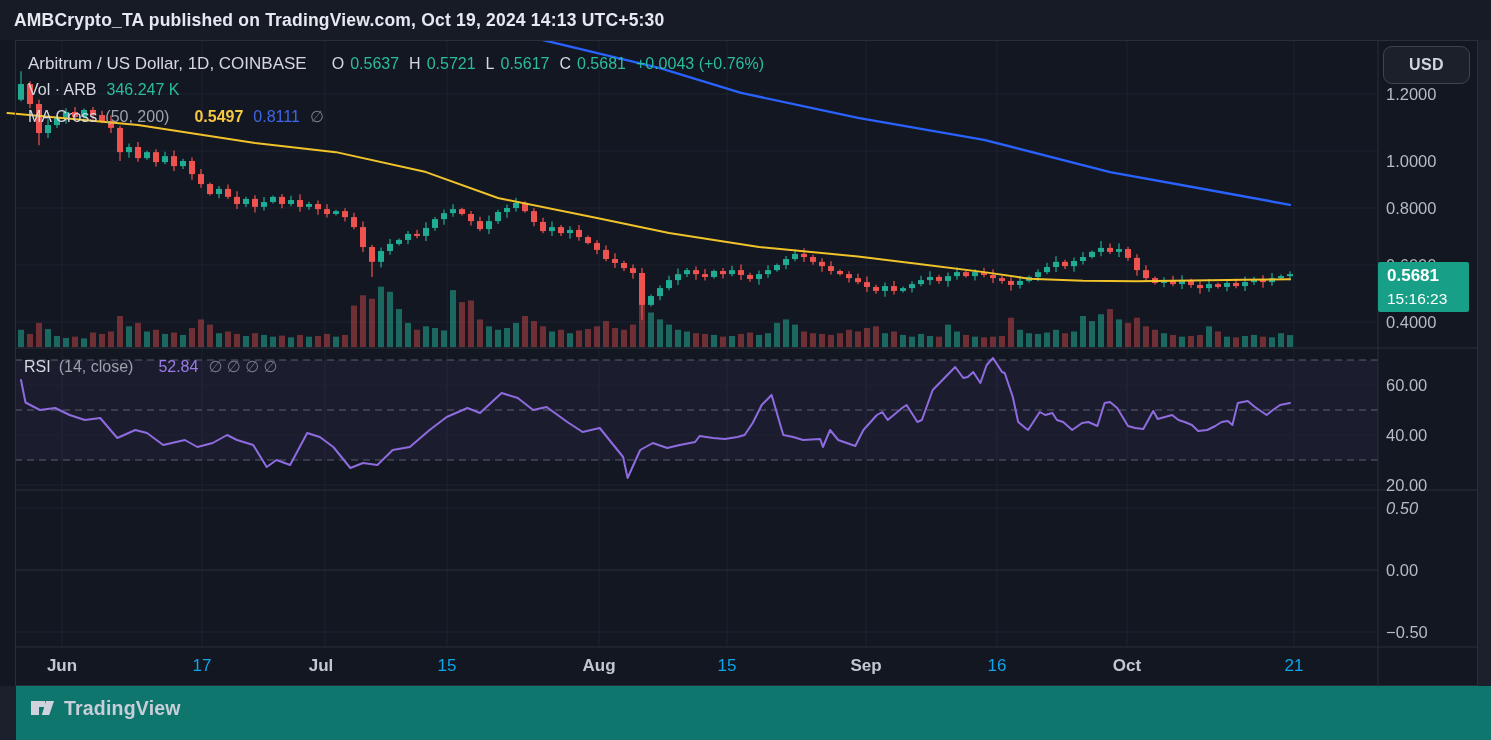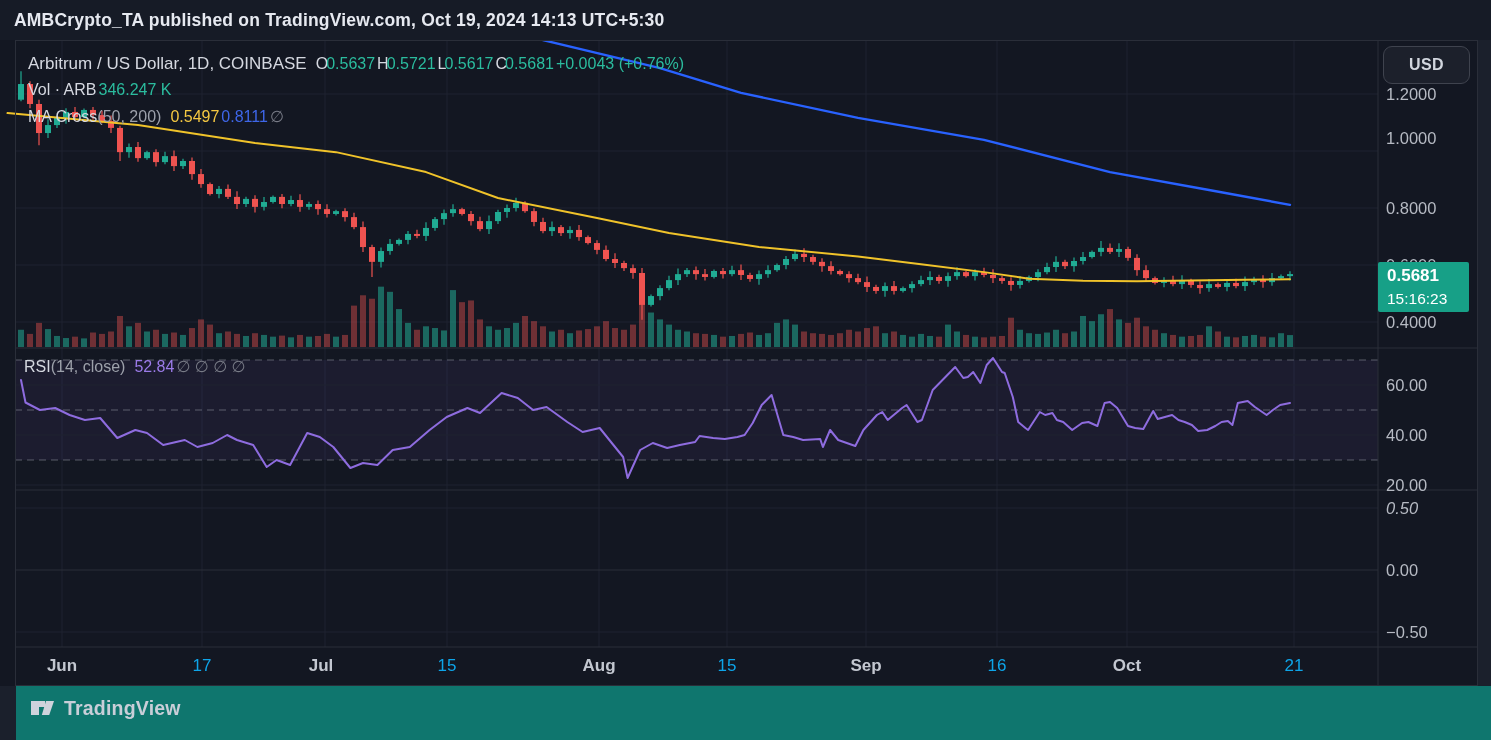--- a/index.html
+++ b/index.html
@@ -3,26 +3,26 @@
 <meta charset="utf-8">
 <style>
   html,body{margin:0;padding:0;background:#1b202c;width:1491px;height:740px;overflow:hidden;
     font-family:"Liberation Sans","DejaVu Sans",sans-serif;-webkit-font-smoothing:antialiased;}
   .screen{position:absolute;inset:0;width:1216px;height:740px;}
   .pub-header{position:absolute;left:0;top:0;width:1491px;height:40px;background:#161b26;}
   .pub-header span{position:absolute;left:14px;top:10px;font-size:17.5px;font-weight:700;color:#e6e9f0;letter-spacing:.2px;}
   .chart-bg{position:absolute;left:0;top:40px;width:1478px;height:646px;background:#131722;}
   #chart-svg{position:absolute;left:0;top:40px;}
   
-  .legend{position:absolute;display:flex;align-items:center;gap:2px;font-size:16px;white-space:nowrap;}
+  .legend{position:absolute;display:flex;align-items:center;gap:10px;font-size:16px;white-space:nowrap;}
   .lg-title{color:#d5d8e0;font-size:17px;}
   .lg-gray{color:#d5d8e0;}
   .lg-dim{color:#9da1ab;}
   .lg-green{color:#2bbc9e;}
-  .lg-yellow{color:#f5c842;font-weight:400;}
+  .lg-yellow{color:#f5c842;font-weight:700;}
   .lg-blue{color:#3e66e8;}
   .lg-purple{color:#9b7be8;}
   .lg-empty{color:#787b86;}
   .gap{width:5px;}
   
   .usd-btn{position:absolute;left:1383px;top:46px;width:87px;height:38px;border:1px solid #3f434e;border-radius:9px;
     background:rgba(30,34,45,.85);color:#d2d6de;font-size:16px;font-weight:600;letter-spacing:.4px;
     display:flex;align-items:center;justify-content:center;box-sizing:border-box;text-align:right;}
   .axis-label{position:absolute;left:1386px;font-size:16.5px;color:#b6bac3;transform:translateY(-50%);}
   .price-badge{position:absolute;left:1378px;top:262px;width:91px;height:50px;border-radius:2px;
@@ -542,21 +542,21 @@
     <span class="lg-gray">RSI</span>
     <span class="lg-dim" style="margin-left:-2px">(14, close)</span>
     <span class="gap"></span>
     <span class="lg-purple">52.84</span>
     <span class="lg-empty">∅ ∅ ∅ ∅</span>
   </div>
 
   <div class="usd-btn">USD</div>
   <div id="price-axis">
       <span class="axis-label" style="top: 94px;">1.2000</span>
-      <span class="axis-label" style="top: 138px; text-align: center;">1.0000</span>
+      <span class="axis-label" style="top: 161px; text-align: center;">1.0000</span>
       <span class="axis-label" style="top: 208px;">0.8000</span>
       <span class="axis-label" style="top: 265px;">0.6000</span>
       <span class="axis-label" style="top: 322px;">0.4000</span>
     </div>
   <div id="rsi-axis">
       <span class="axis-label" style="top: 385px;">60.00</span>
       <span class="axis-label" style="top: 435px;">40.00</span>
       <span class="axis-label" style="top: 485px;">20.00</span>
     </div>
   <div id="lower-axis">

